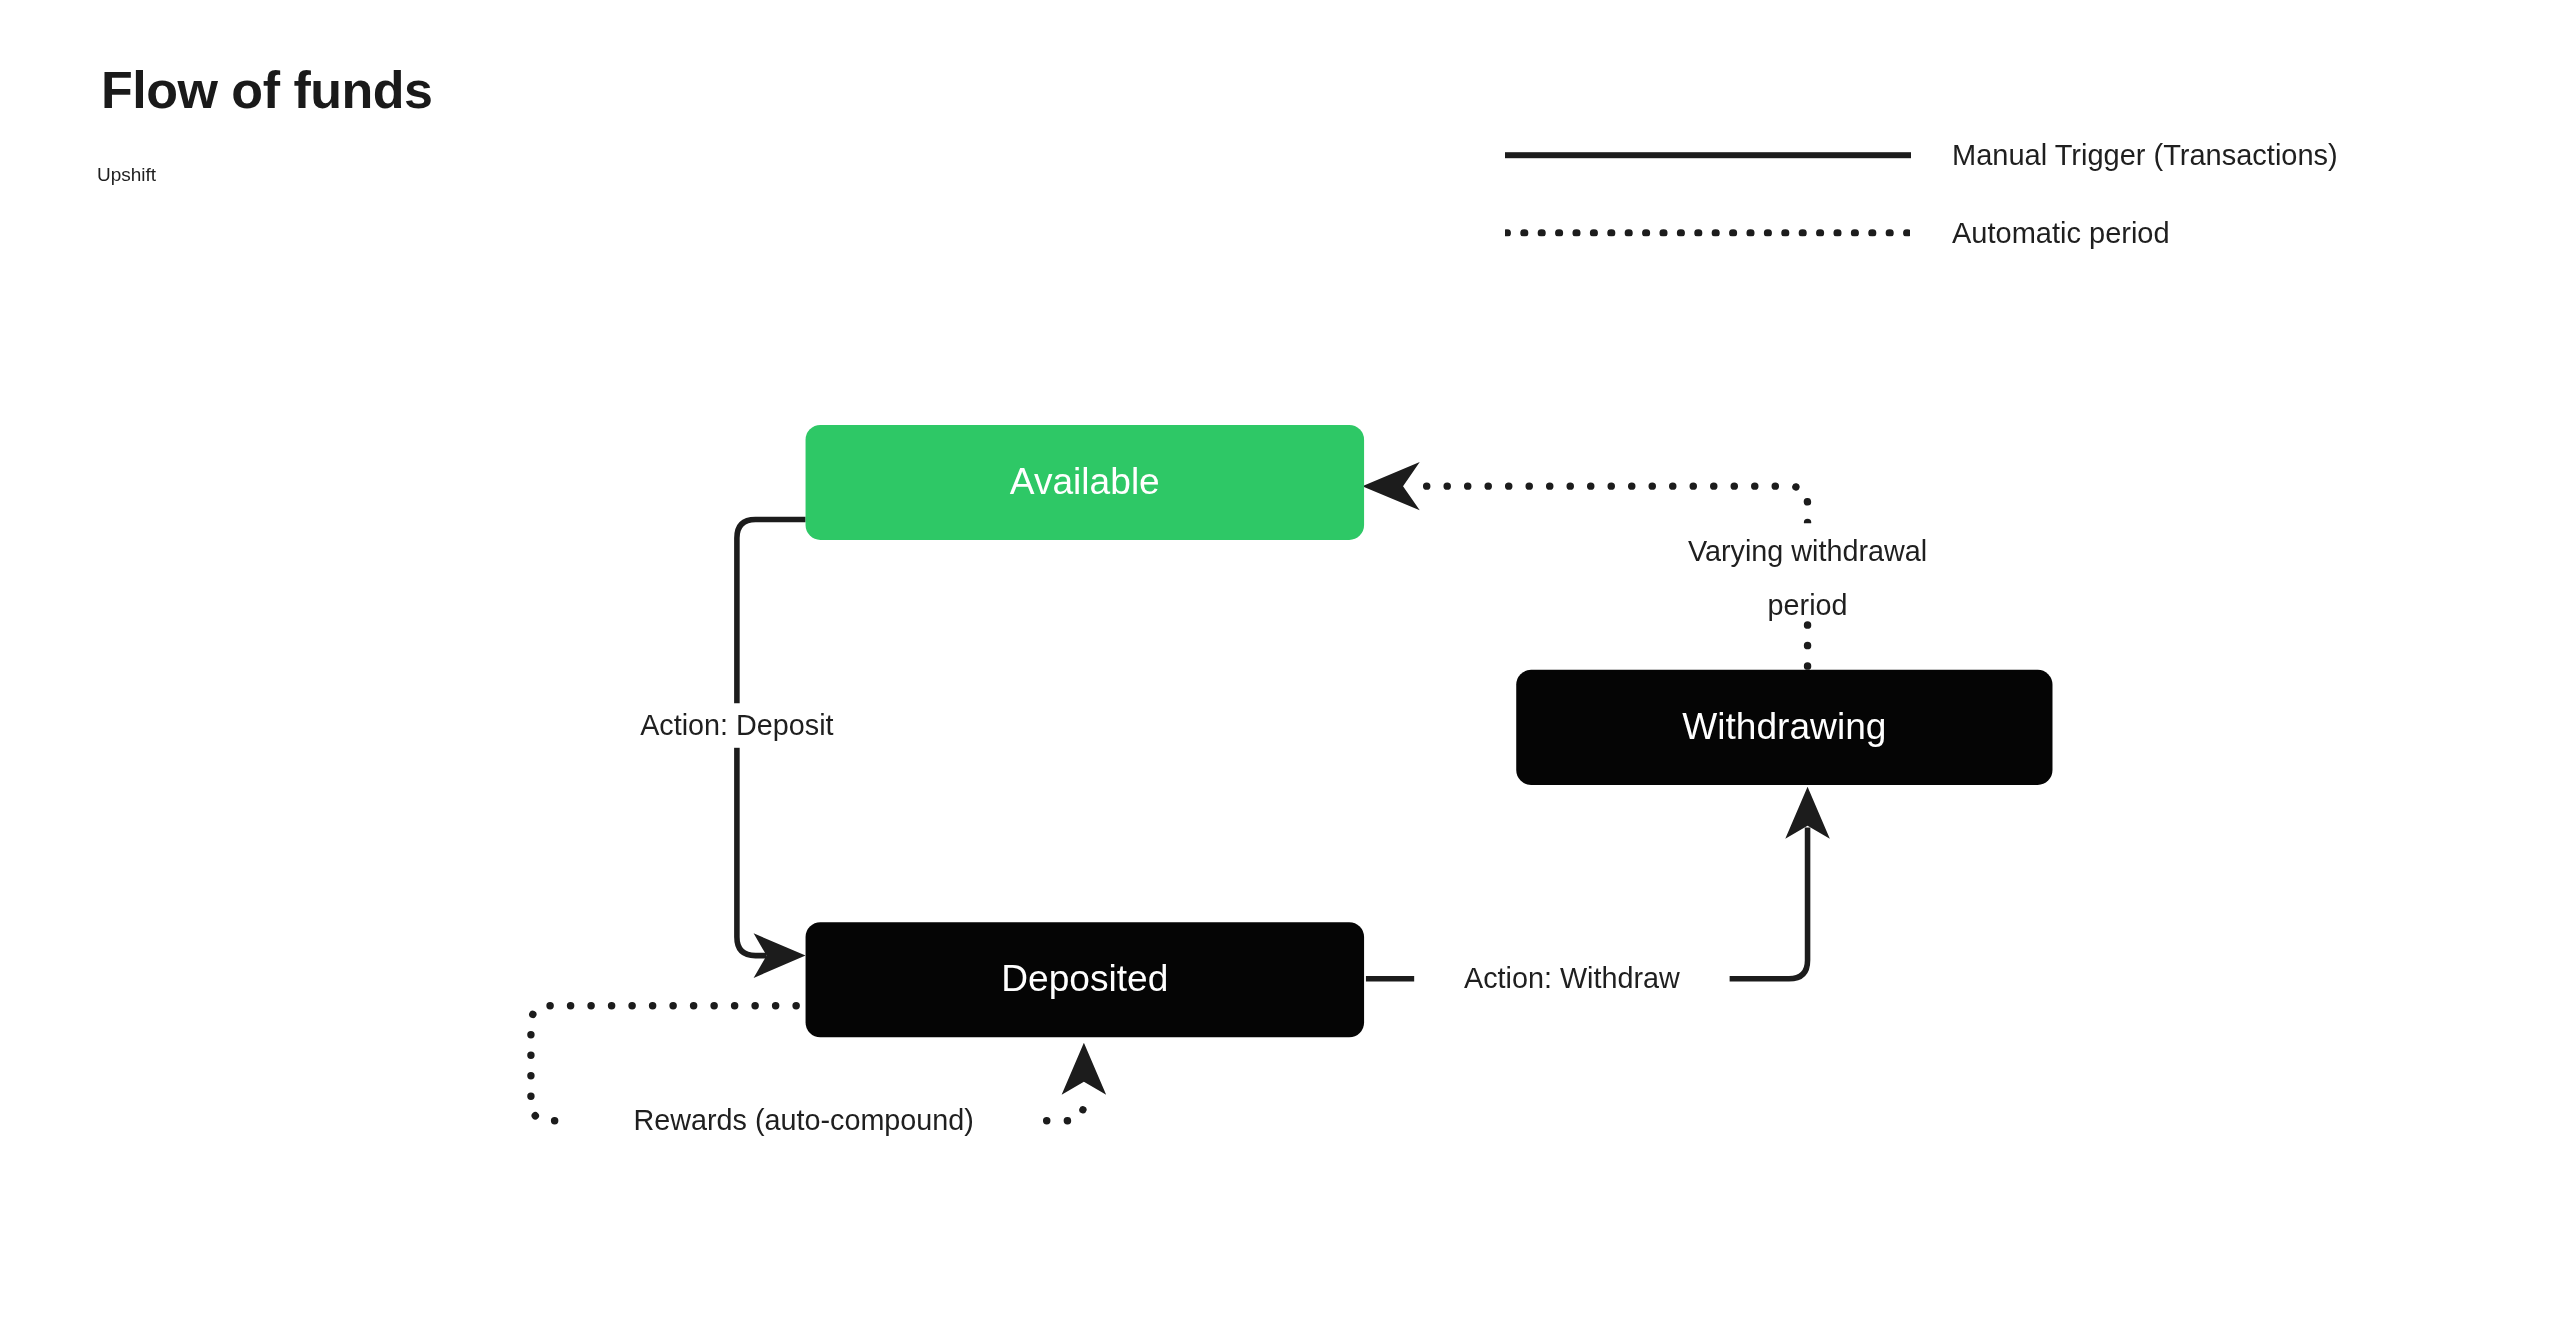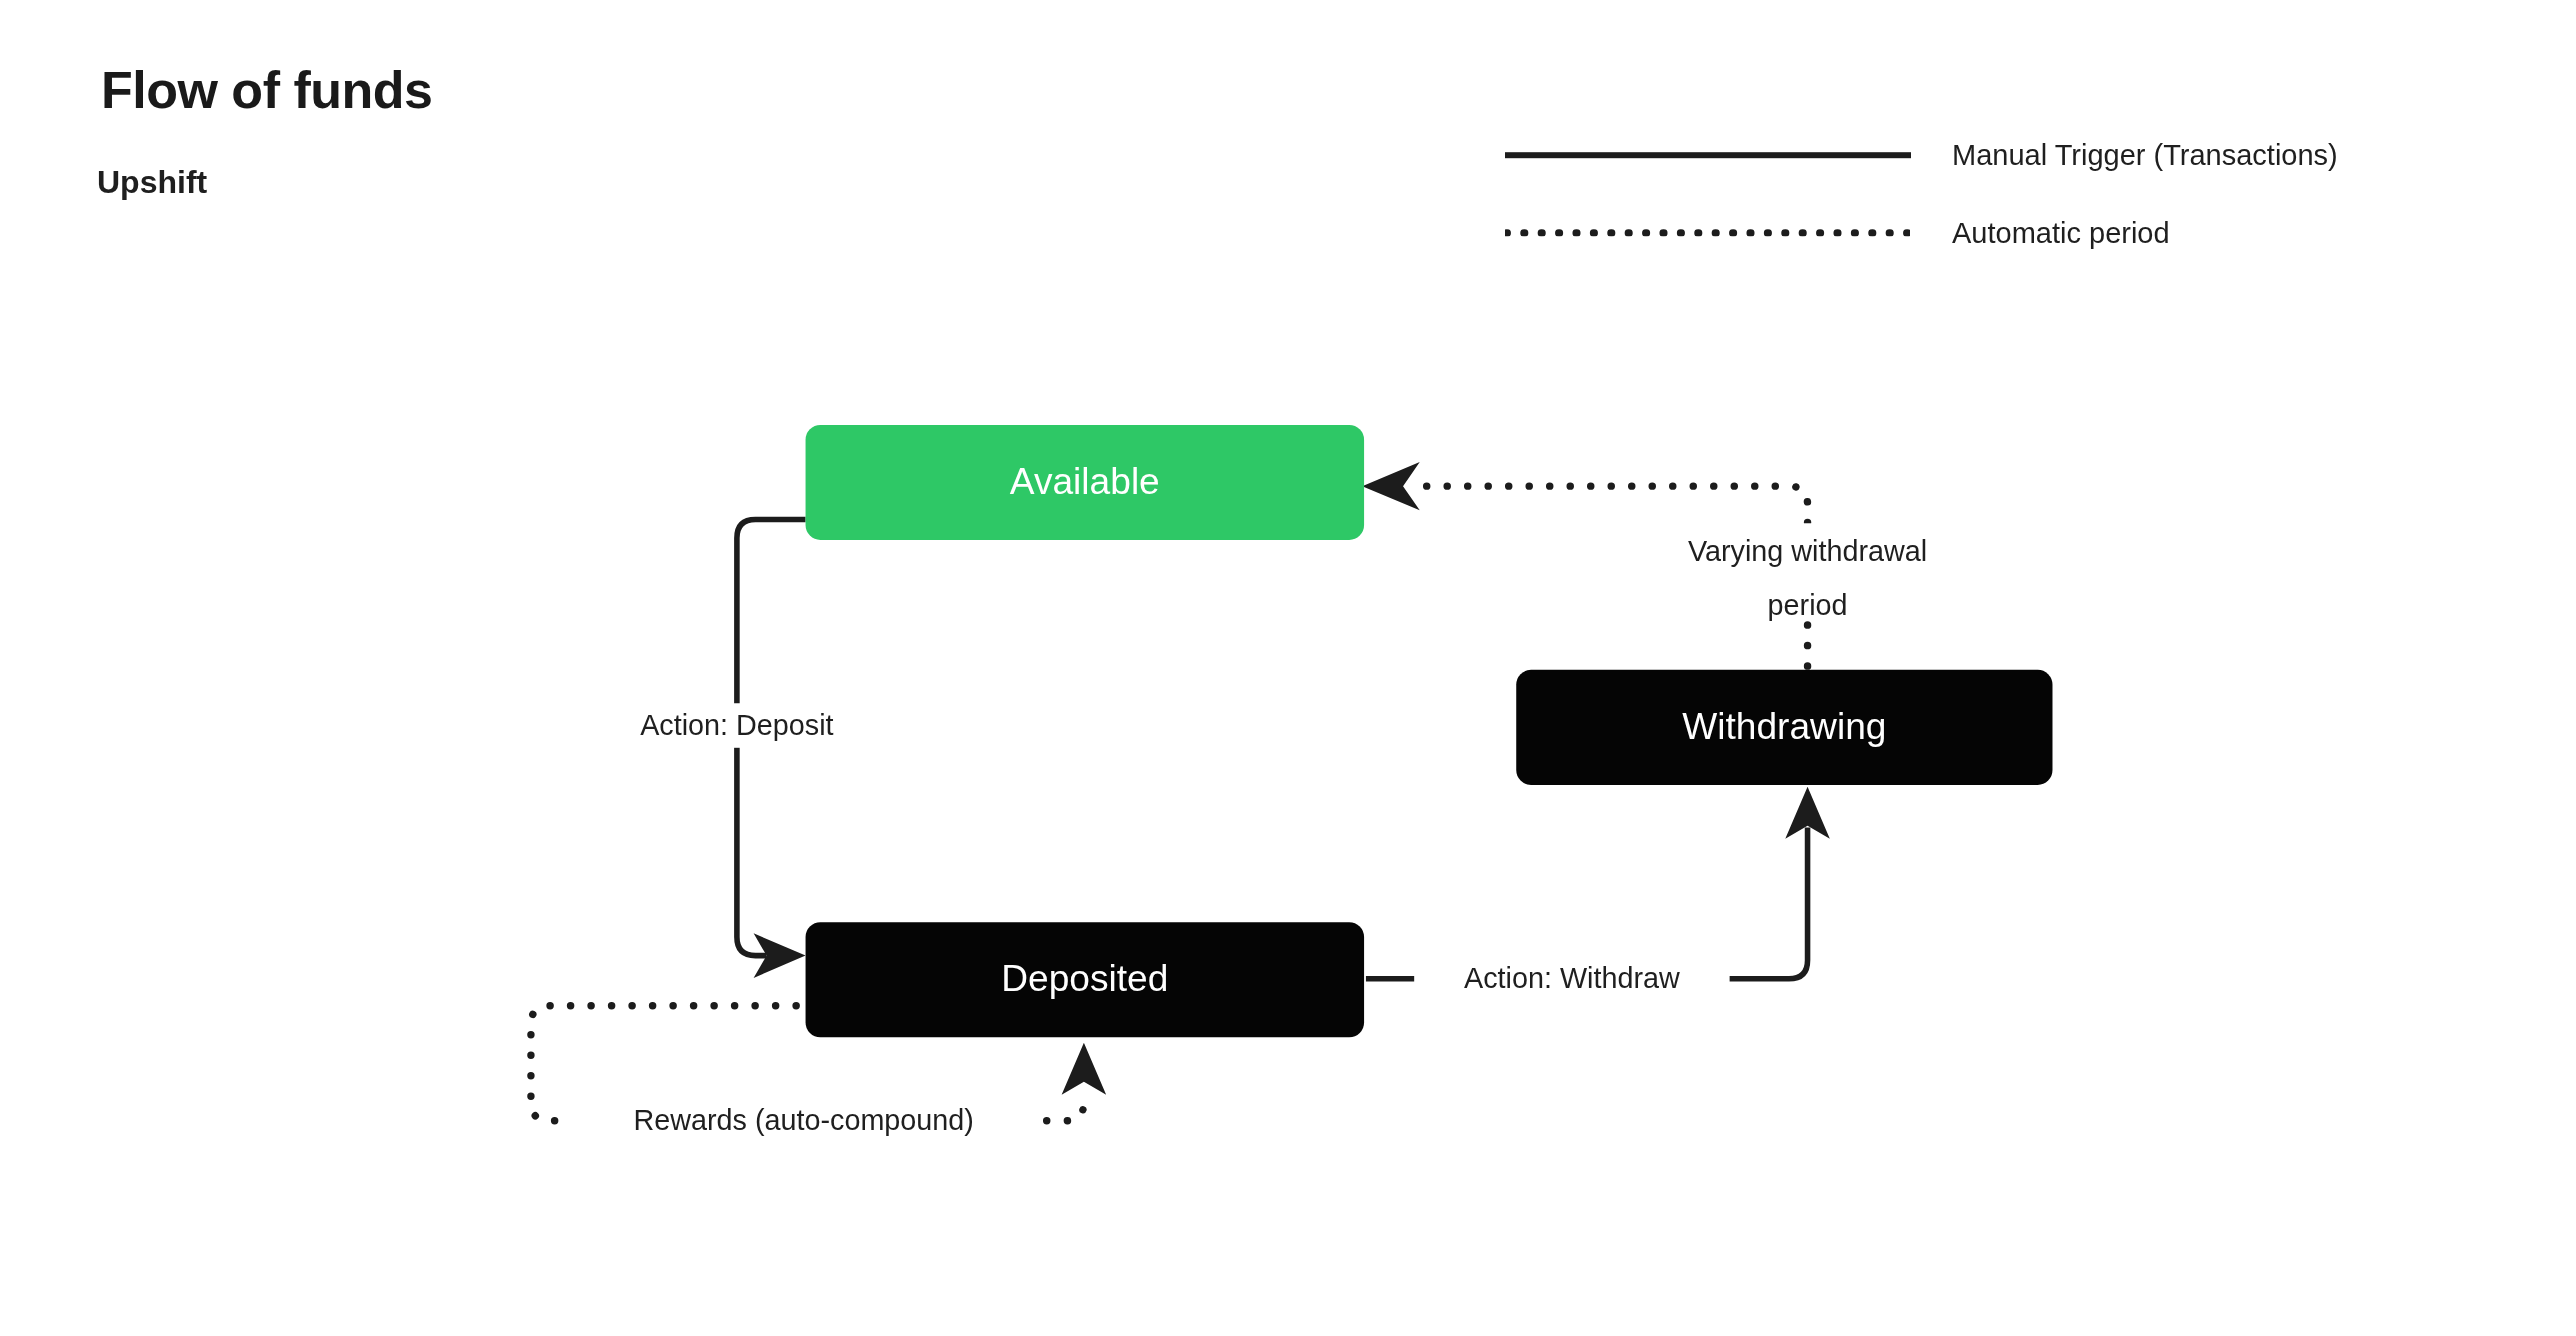--- a/index.html
+++ b/index.html
@@ -32,22 +32,22 @@
   .page-title {
     font-size: 52px;
     font-weight: bold;
     letter-spacing: -0.5px;
     line-height: 1.1;
     color: #1a1a1a;
     margin: 4px;
     white-space: nowrap;
   }
   .page-subtitle {
-    font-size: 32px;
-    font-weight: bold;
+    font-size: 19px;
+    font-weight: normal;
     color: #1f1f1f;
     margin: 0;
     padding-top: 41px;
     white-space: nowrap;
   }
 
   
   .legend {
     position: absolute;
     left: 1505px;

